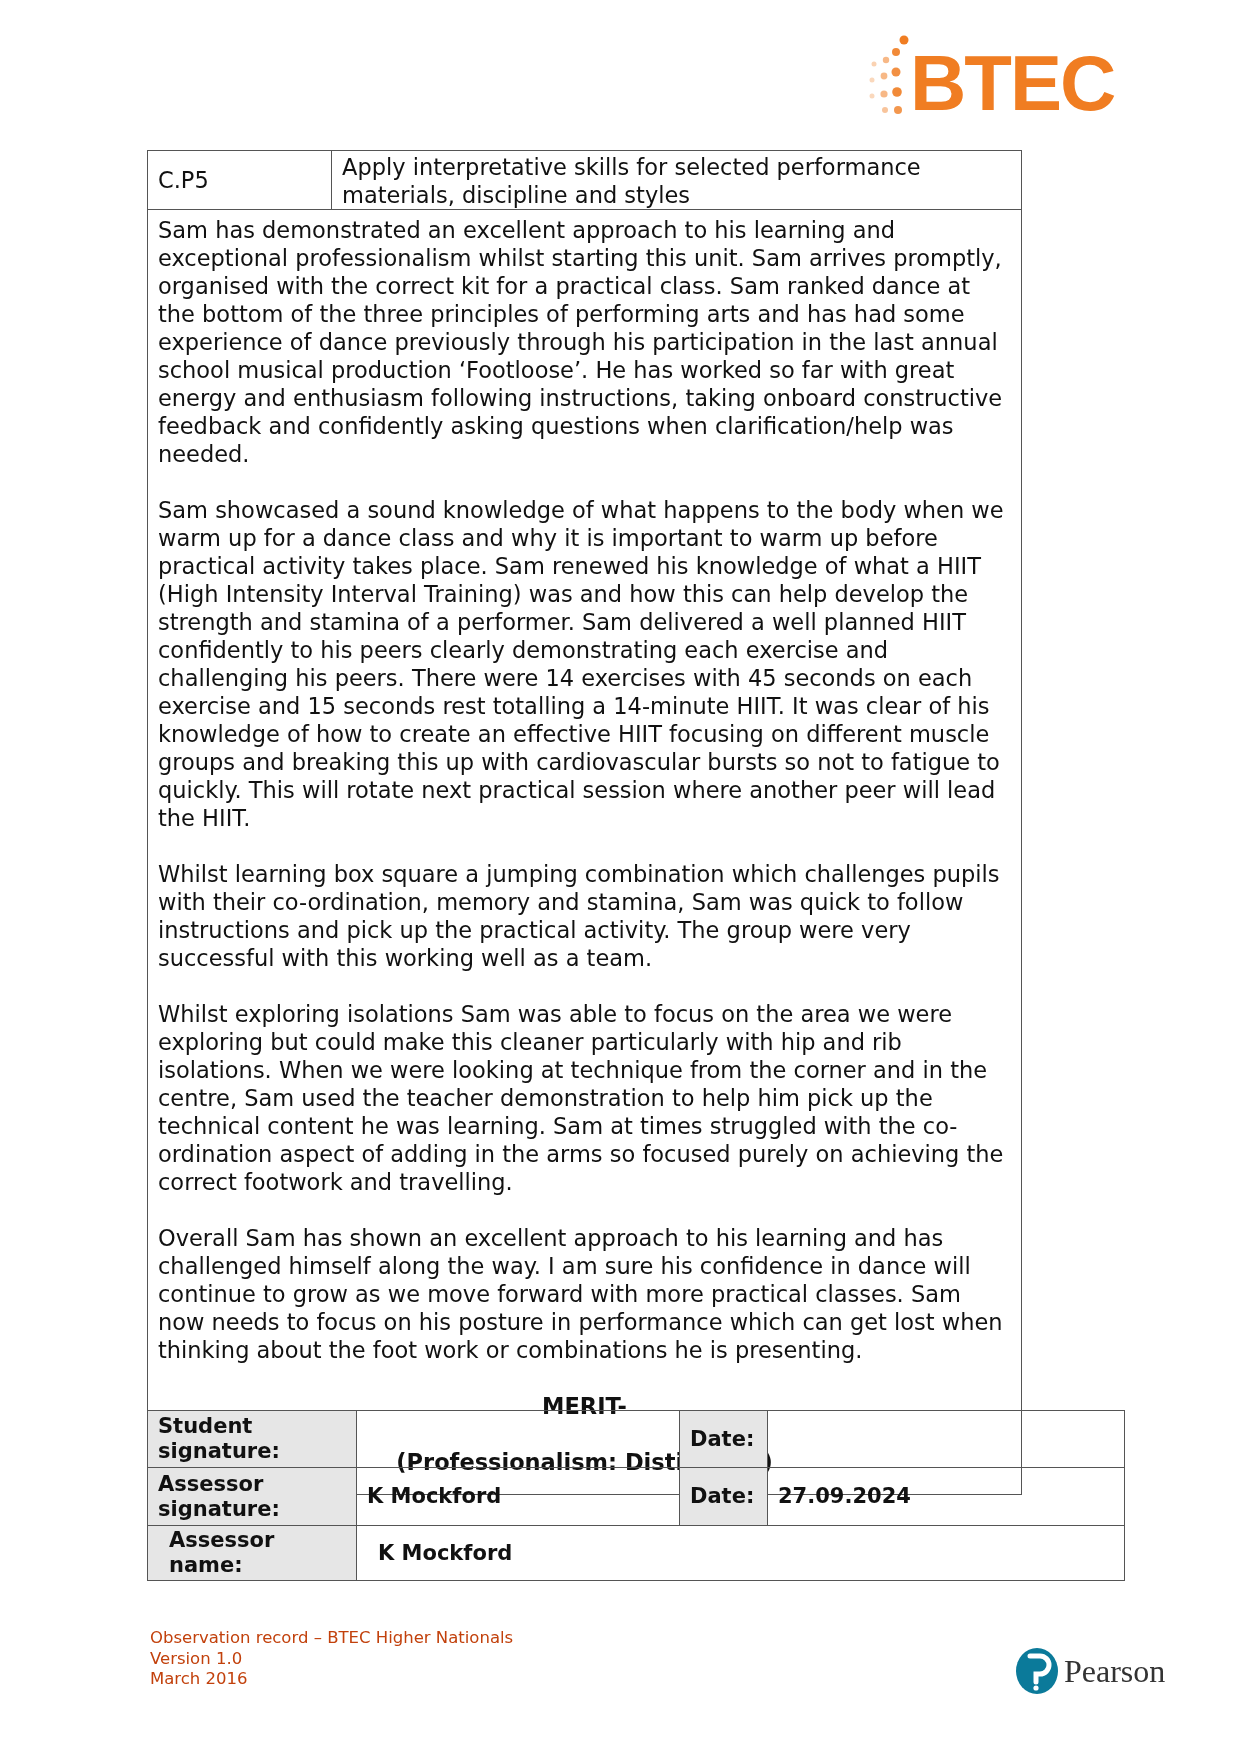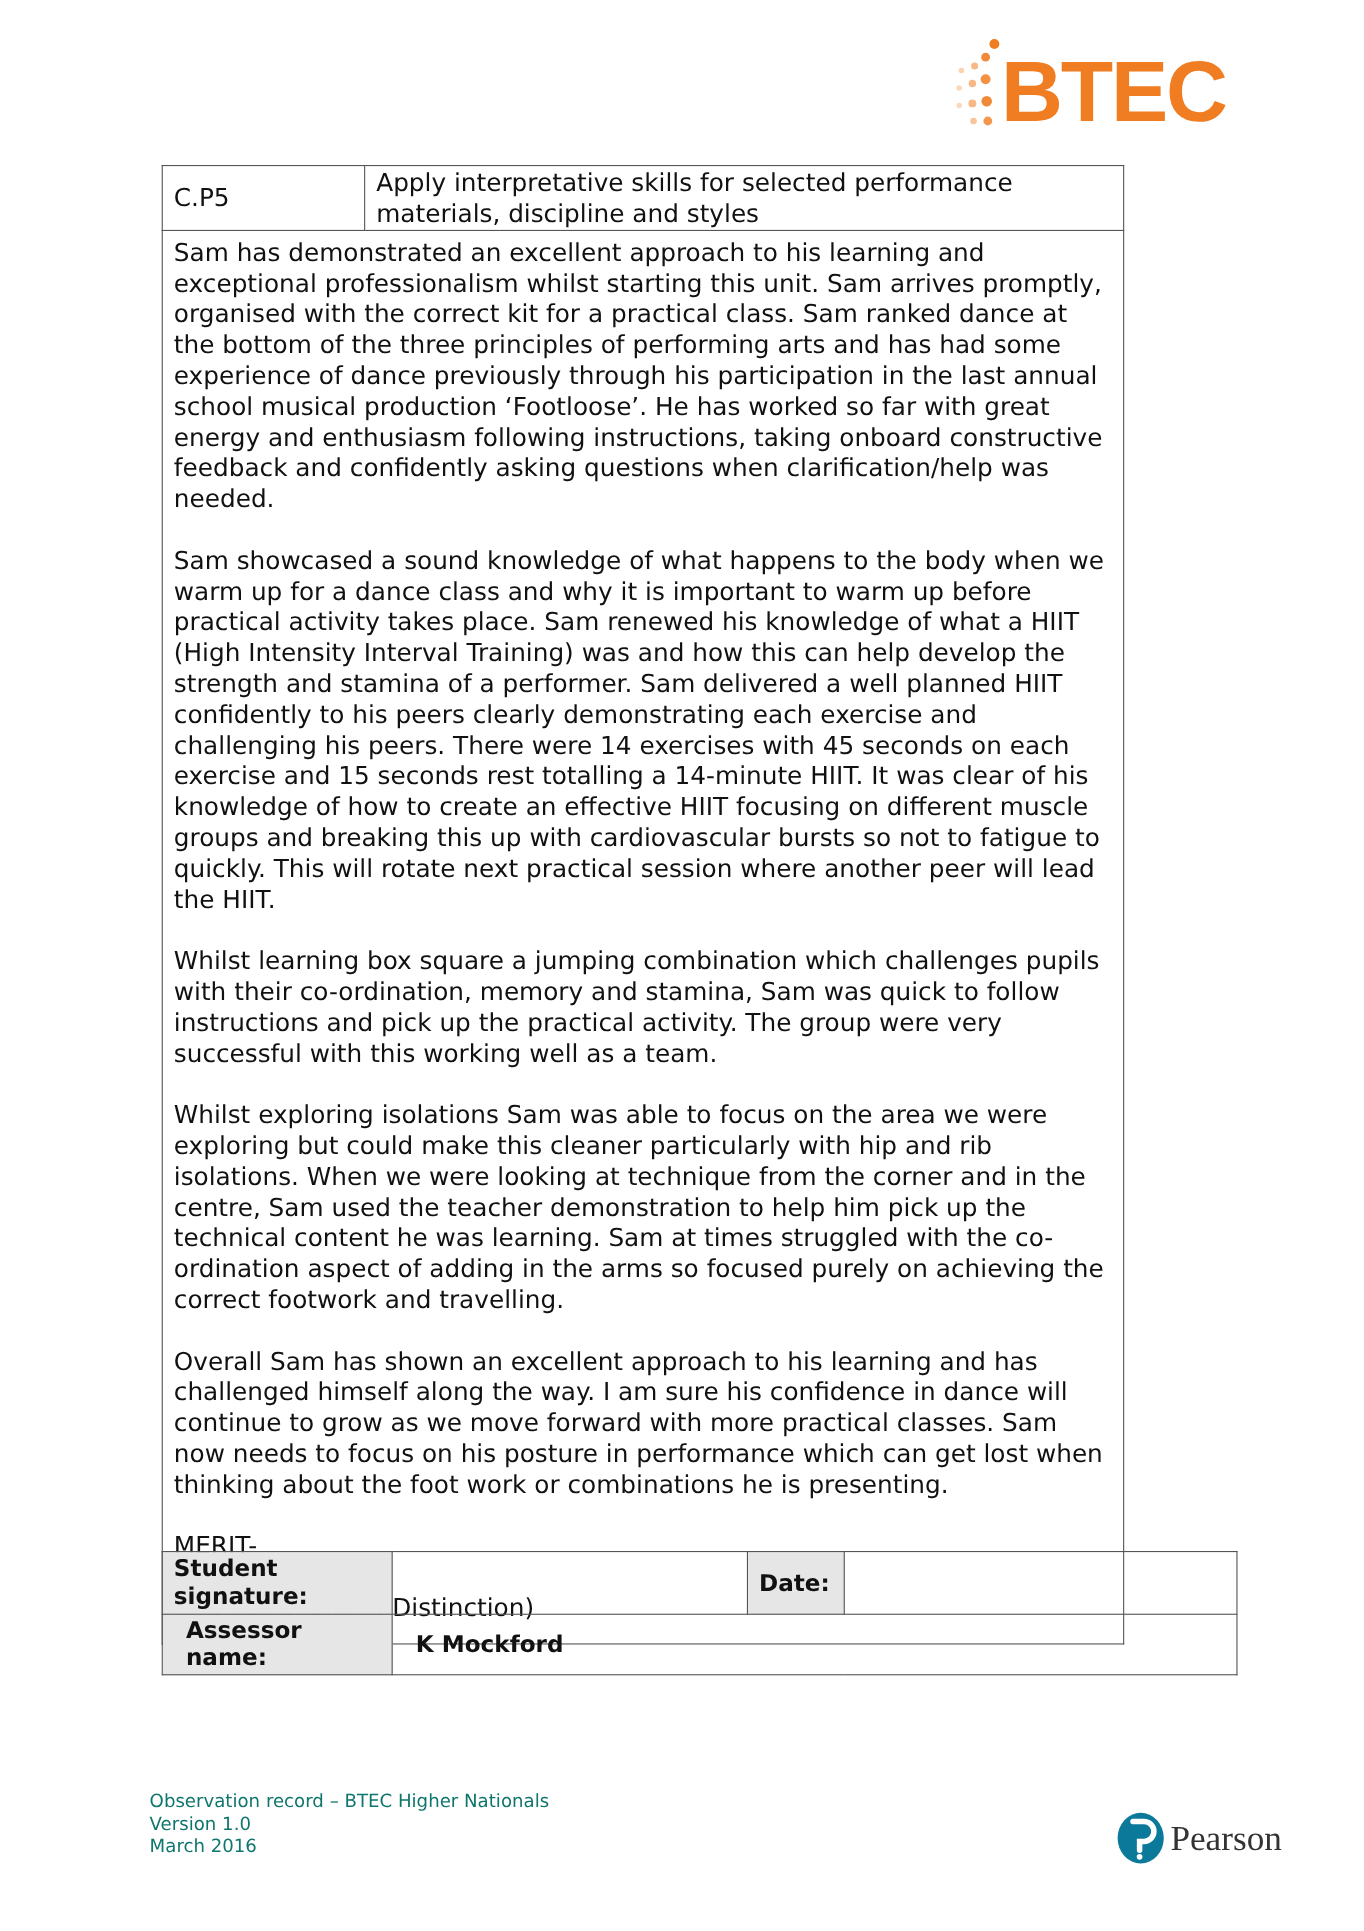--- a/index.html
+++ b/index.html
@@ -14,36 +14,36 @@
   }
   .record-table td {
     border: 1.5px solid #555555; vertical-align: top;
     font-size: 22.5px; line-height: 28px; padding: 0 10px;
   }
   .hdr-code { width: 163px; vertical-align: middle !important; padding-top: 0; }
   .hdr-desc { padding: 2px 10px 0 10px !important; }
   .hdr-row td { height: 52px; }
   .body-cell { padding: 6px 10px 18px 10px !important; margin-top: 16px; }
   .body-cell p { margin: 0 0 28px 0; }
-  .body-cell .grade { font-weight: normal; margin-bottom: 28px; }
+  .body-cell .grade { font-weight: bold; margin-bottom: 28px; text-align: center; }
   .sig-table {
     position: absolute; left: 147px; top: 1410px; width: 977px;
     border-collapse: collapse; table-layout: fixed; border-radius: 22px;
   }
   .sig-table td {
     border: 1.5px solid #555555; font-size: 21px; line-height: 25px;
     font-weight: bold; padding: 2px 10px; vertical-align: middle;
   }
   .sig-table .lbl { background: #e6e6e6; }
   .sig-row1 td { height: 52px; }
   .sig-row2 td { height: 53px; }
   .sig-row3 td { height: 48px; padding-left: 21px; }
   .footer-text {
-    position: absolute; left: 136px; top: 1628px;
-    font-size: 16.5px; line-height: 20.5px; color: #0f766e;
+    position: absolute; left: 150px; top: 1628px;
+    font-size: 16.5px; line-height: 20.5px; color: #c2410c;
   }
   .footer-text div { white-space: nowrap; }
   .pearson-logo { position: absolute; left: 1014px; top: 1640px; width: 170px; height: 62px; }
 </style>
 </head>
 <body>
 
 <svg class="btec-logo" viewBox="0 0 258 84">
   <g fill="#f07d22">
     <circle cx="42" cy="6" r="4.5"></circle>
@@ -89,20 +89,26 @@
       <col style="width:88px">
       <col style="width:357px">
   </colgroup>
   <tbody>
       <tr class="sig-row1">
     <td class="lbl">Student signature:</td>
     <td></td>
     <td class="lbl">Date:</td>
     <td></td>
   </tr>
+  <tr class="sig-row2">
+    <td class="lbl">Assessor signature:</td>
+    <td>K Mockford</td>
+    <td class="lbl">Date:</td>
+    <td>27.09.2024</td>
+  </tr>
   <tr class="sig-row3">
     <td class="lbl">Assessor name:</td>
     <td colspan="3">K Mockford</td>
   </tr>
 </tbody>
   </table>
 
 <div class="footer-text">
   <div>Observation record – BTEC Higher Nationals</div>
   <div>Version 1.0</div>

